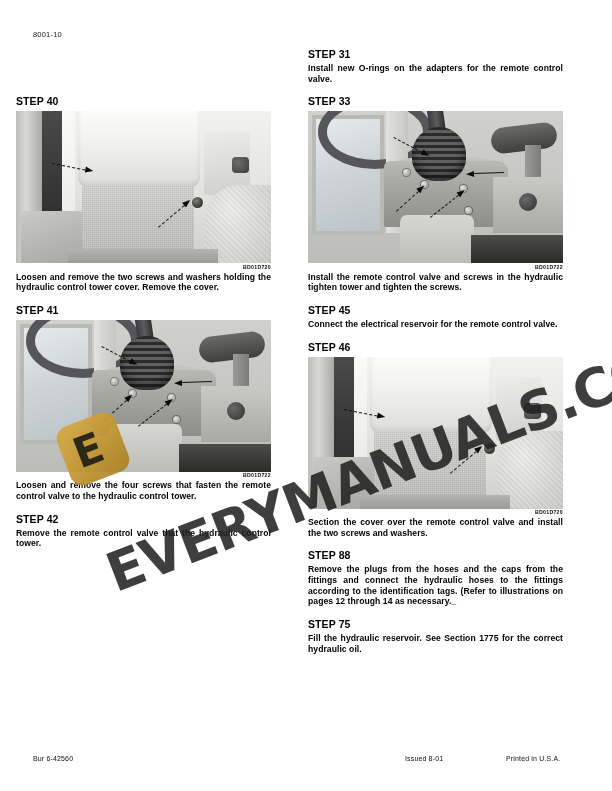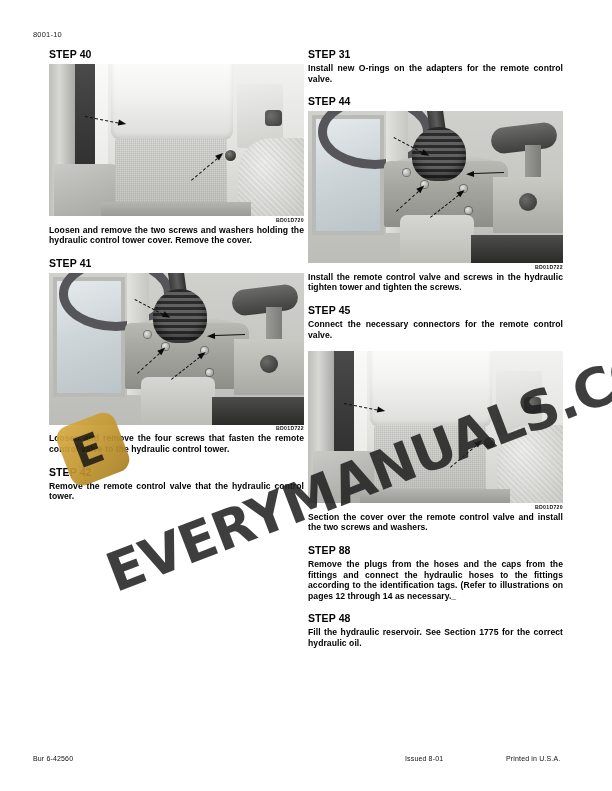--- a/index.html
+++ b/index.html
@@ -11,21 +11,21 @@
   .page{position:absolute;inset:0;padding-left:19px;}
 
   
   .page-header{
     position:absolute;left:33px;top:30px;
     font-size:7.5px;letter-spacing:.2px;color:#1a1a1a;
   }
 
   
   .col{position:absolute;top:48px;width:255px;}
-  .col-left{left:49px;}
+  .col-left{left:16px;margin-top:47px;}
   .col-right{left:308px;}
 
   .section-title{
     font-size:13.5px;font-weight:bold;letter-spacing:-.1px;
     margin:0 0 11px 0;line-height:1.1;
   }
   .step-head{
     font-size:10.5px;font-weight:bold;letter-spacing:.1px;
     margin:0 0 3px 0;line-height:1.15;
   }
@@ -327,21 +327,21 @@
     <div class="step-head">STEP 42</div>
     <div class="body-text">Remove the remote control valve that the hydraulic control tower.</div>
   </div>
 
   <div class="col col-right">
 
 
     <div class="step-head">STEP 31</div>
     <div class="body-text gap">Install new O-rings on the adapters for the remote control valve.</div>
 
-    <div class="step-head">STEP 44</div>
+    <div class="step-head">STEP 33</div>
 
     <div class="figure">
       <div class="photo h2">
         <div class="ph-layer js-bg"></div>
         <div class="js-window"></div>
         <div class="js-winframe"></div>
         <div class="js-wheel"></div>
         <div class="js-pillar"></div>
         <div class="js-consoleface"></div>
         <div class="js-console"></div>
@@ -373,22 +373,23 @@
           <div class="shaft" style="width:36px;"></div>
             <div class="head" style="left:36px;"></div>
         </div>
       </div>
       <div class="fig-id">BD01D722</div>
     </div>
 
     <div class="body-text gap">Install the remote control valve and screws in the hydraulic tighten tower and tighten the screws.</div>
 
     <div class="step-head">STEP 45</div>
-    <div class="body-text gap">Connect the necessary connectors for the remote control valve.</div>
-
+    <div class="body-text gap">Connect the electrical reservoir for the remote control valve.</div>
+
+    <div class="step-head">STEP 46</div>
 
     <div class="figure">
       <div class="photo h1">
         <div class="ph-layer tw-bg"></div>
         <div class="tw-leftpost"></div>
         <div class="tw-dark1"></div>
         <div class="tw-light1"></div>
         <div class="tw-arm"></div>
         <div class="tw-cap"></div>
         <div class="tw-boot"></div>
@@ -407,21 +408,21 @@
         </div>
       </div>
       <div class="fig-id">BD01D720</div>
     </div>
 
     <div class="body-text gap">Section the cover over the remote control valve and install the two screws and washers.</div>
 
     <div class="step-head">STEP 88</div>
     <div class="body-text gap">Remove the plugs from the hoses and the caps from the fittings and connect the hydraulic hoses to the fittings according to the identification tags. (Refer to illustrations on pages 12 through 14 as necessary._</div>
 
-    <div class="step-head">STEP 48</div>
+    <div class="step-head">STEP 75</div>
     <div class="body-text">Fill the hydraulic reservoir. See Section 1775 for the correct hydraulic oil.</div>
   </div>
 
   <div class="footer">
     <span class="left">Bur 6-42560</span>
     <span class="mid">Issued 8-01</span>
     <span class="right">Printed in U.S.A.</span>
   </div>
 
   <div class="watermark">

